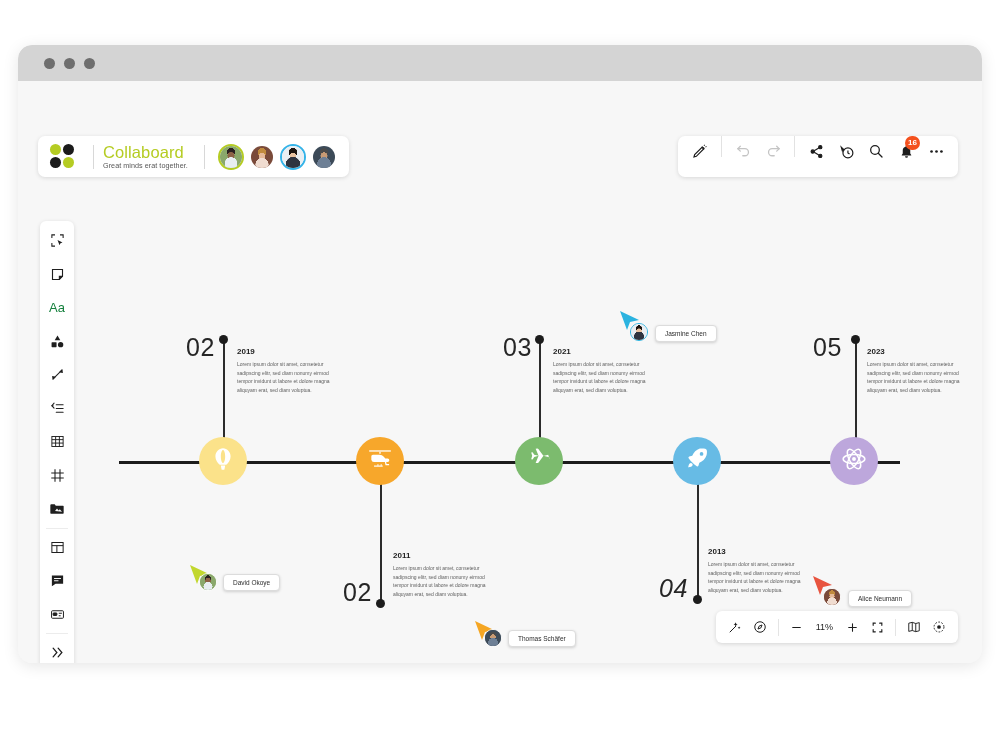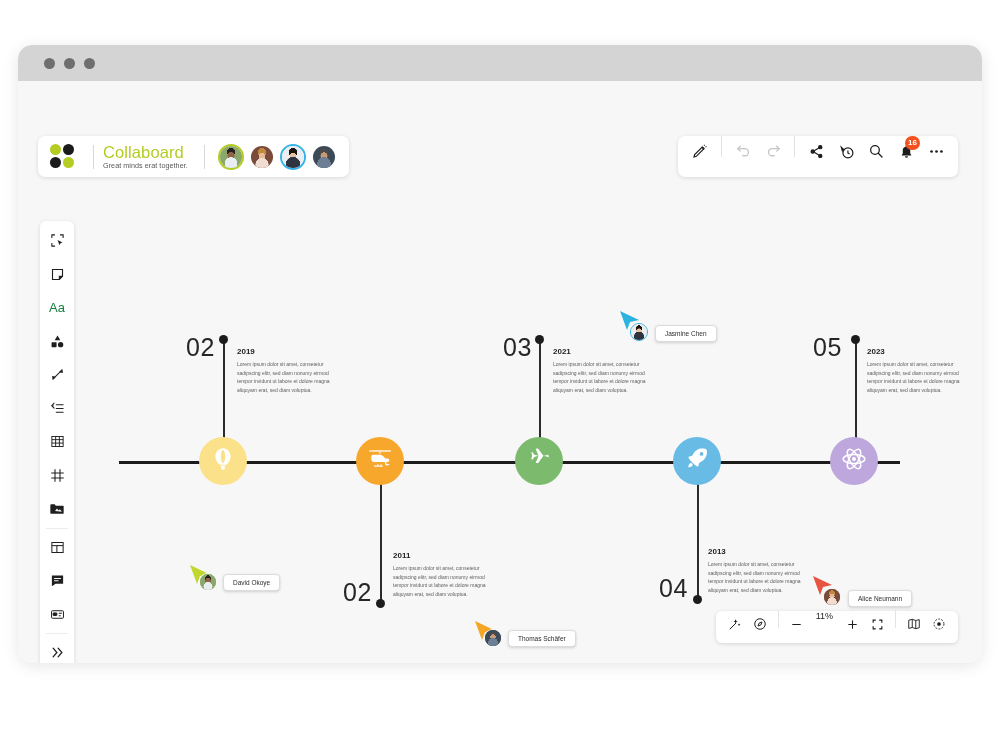--- a/index.html
+++ b/index.html
@@ -156,21 +156,21 @@
     padding: 4px 9px;
     white-space: nowrap;
   }
 
   
   .zoombar {
     position: absolute; right: 24px; bottom: 20px;
     height: 32px; background: #ffffff;
     border-radius: 6px;
     box-shadow: 0 1px 4px rgba(0,0,0,0.14);
-    display: flex; 
+    display: flex; align-items: center;
     padding: 0 7px; gap: 1px;
   }
   .zbtn {
     min-width: 24px; height: 26px;
     display: flex; align-items: center; justify-content: center;
     color: #1d1d1d; cursor: pointer; font-size: 9px;
   }
   .zsep { width: 1px; height: 17px; background: #e4e4e4; margin: 0 5px; }
   .zlevel { font-size: 9px; color: #1d1d1d; padding: 0 6px; }
 </style>
@@ -232,21 +232,21 @@
       <div class="node" style="left:497px; top:356px; background:#7cbb6e;">
         <span>
           <svg viewBox="0 0 24 24" fill="#ffffff">
               <path d="M21.6 12.1c.3-.9-.2-1.8-1.1-2l-4.5-1.1-4.6-6.2a1 1 0 0 0-.9-.4l-1.6.2 2.7 6.5-4 -1-1.5-2.4-1.3.2.9 3.2-.9 3.2 1.3.2 1.5-2.4 4 -1-2.7 6.5 1.6.2c.4 0 .7-.1.9-.4l4.6-6.2 4.5-1.1z"></path>
             </svg>
         </span>
       </div>
 
       <div class="stem" style="left:679px; top:400px; height:118px;"></div>
       <div class="stem-dot" style="left:675px; top:514px;"></div>
-      <div class="idx" style="left:641px; top:493px;">04</div>
+      <div class="idx" style="left:641px; top:493px;font-style:italic;">04</div>
       <div class="yr" style="left:690px; top:466px;">2013</div>
       <div class="body" style="left:690px; top:479px;">Lorem ipsum dolor sit amet, consetetur sadipscing elitr, sed diam nonumy eirmod tempor invidunt ut labore et dolore magna aliquyam erat, sed diam voluptua.</div>
       <div class="node" style="left:655px; top:356px; background:#67bbe5;">
         <span>
           <svg viewBox="0 0 24 24" fill="#ffffff">
               <path d="M14.6 2.3c-3.3 1-5.8 3.8-7 6.6l-2.8.9a1 1 0 0 0-.5 1.5l1.7 2.2 3.6 3.6 2.2 1.7c.5.4 1.3.1 1.5-.5l.9-2.8c2.8-1.2 5.6-3.7 6.6-7 .3-1 .4-2.1.4-3.2a3 3 0 0 0-3-3c-1.1 0-2.2.1-3.6.1zm1.6 3.3a1.7 1.7 0 1 1 0 3.4 1.7 1.7 0 0 1 0-3.4z"></path>
               <path d="M5.2 16.2c-1 1-1.3 3.6-1.3 3.6s2.6-.3 3.6-1.3a1.6 1.6 0 1 0-2.3-2.3z"></path>
             </svg>
         </span>
       </div>

